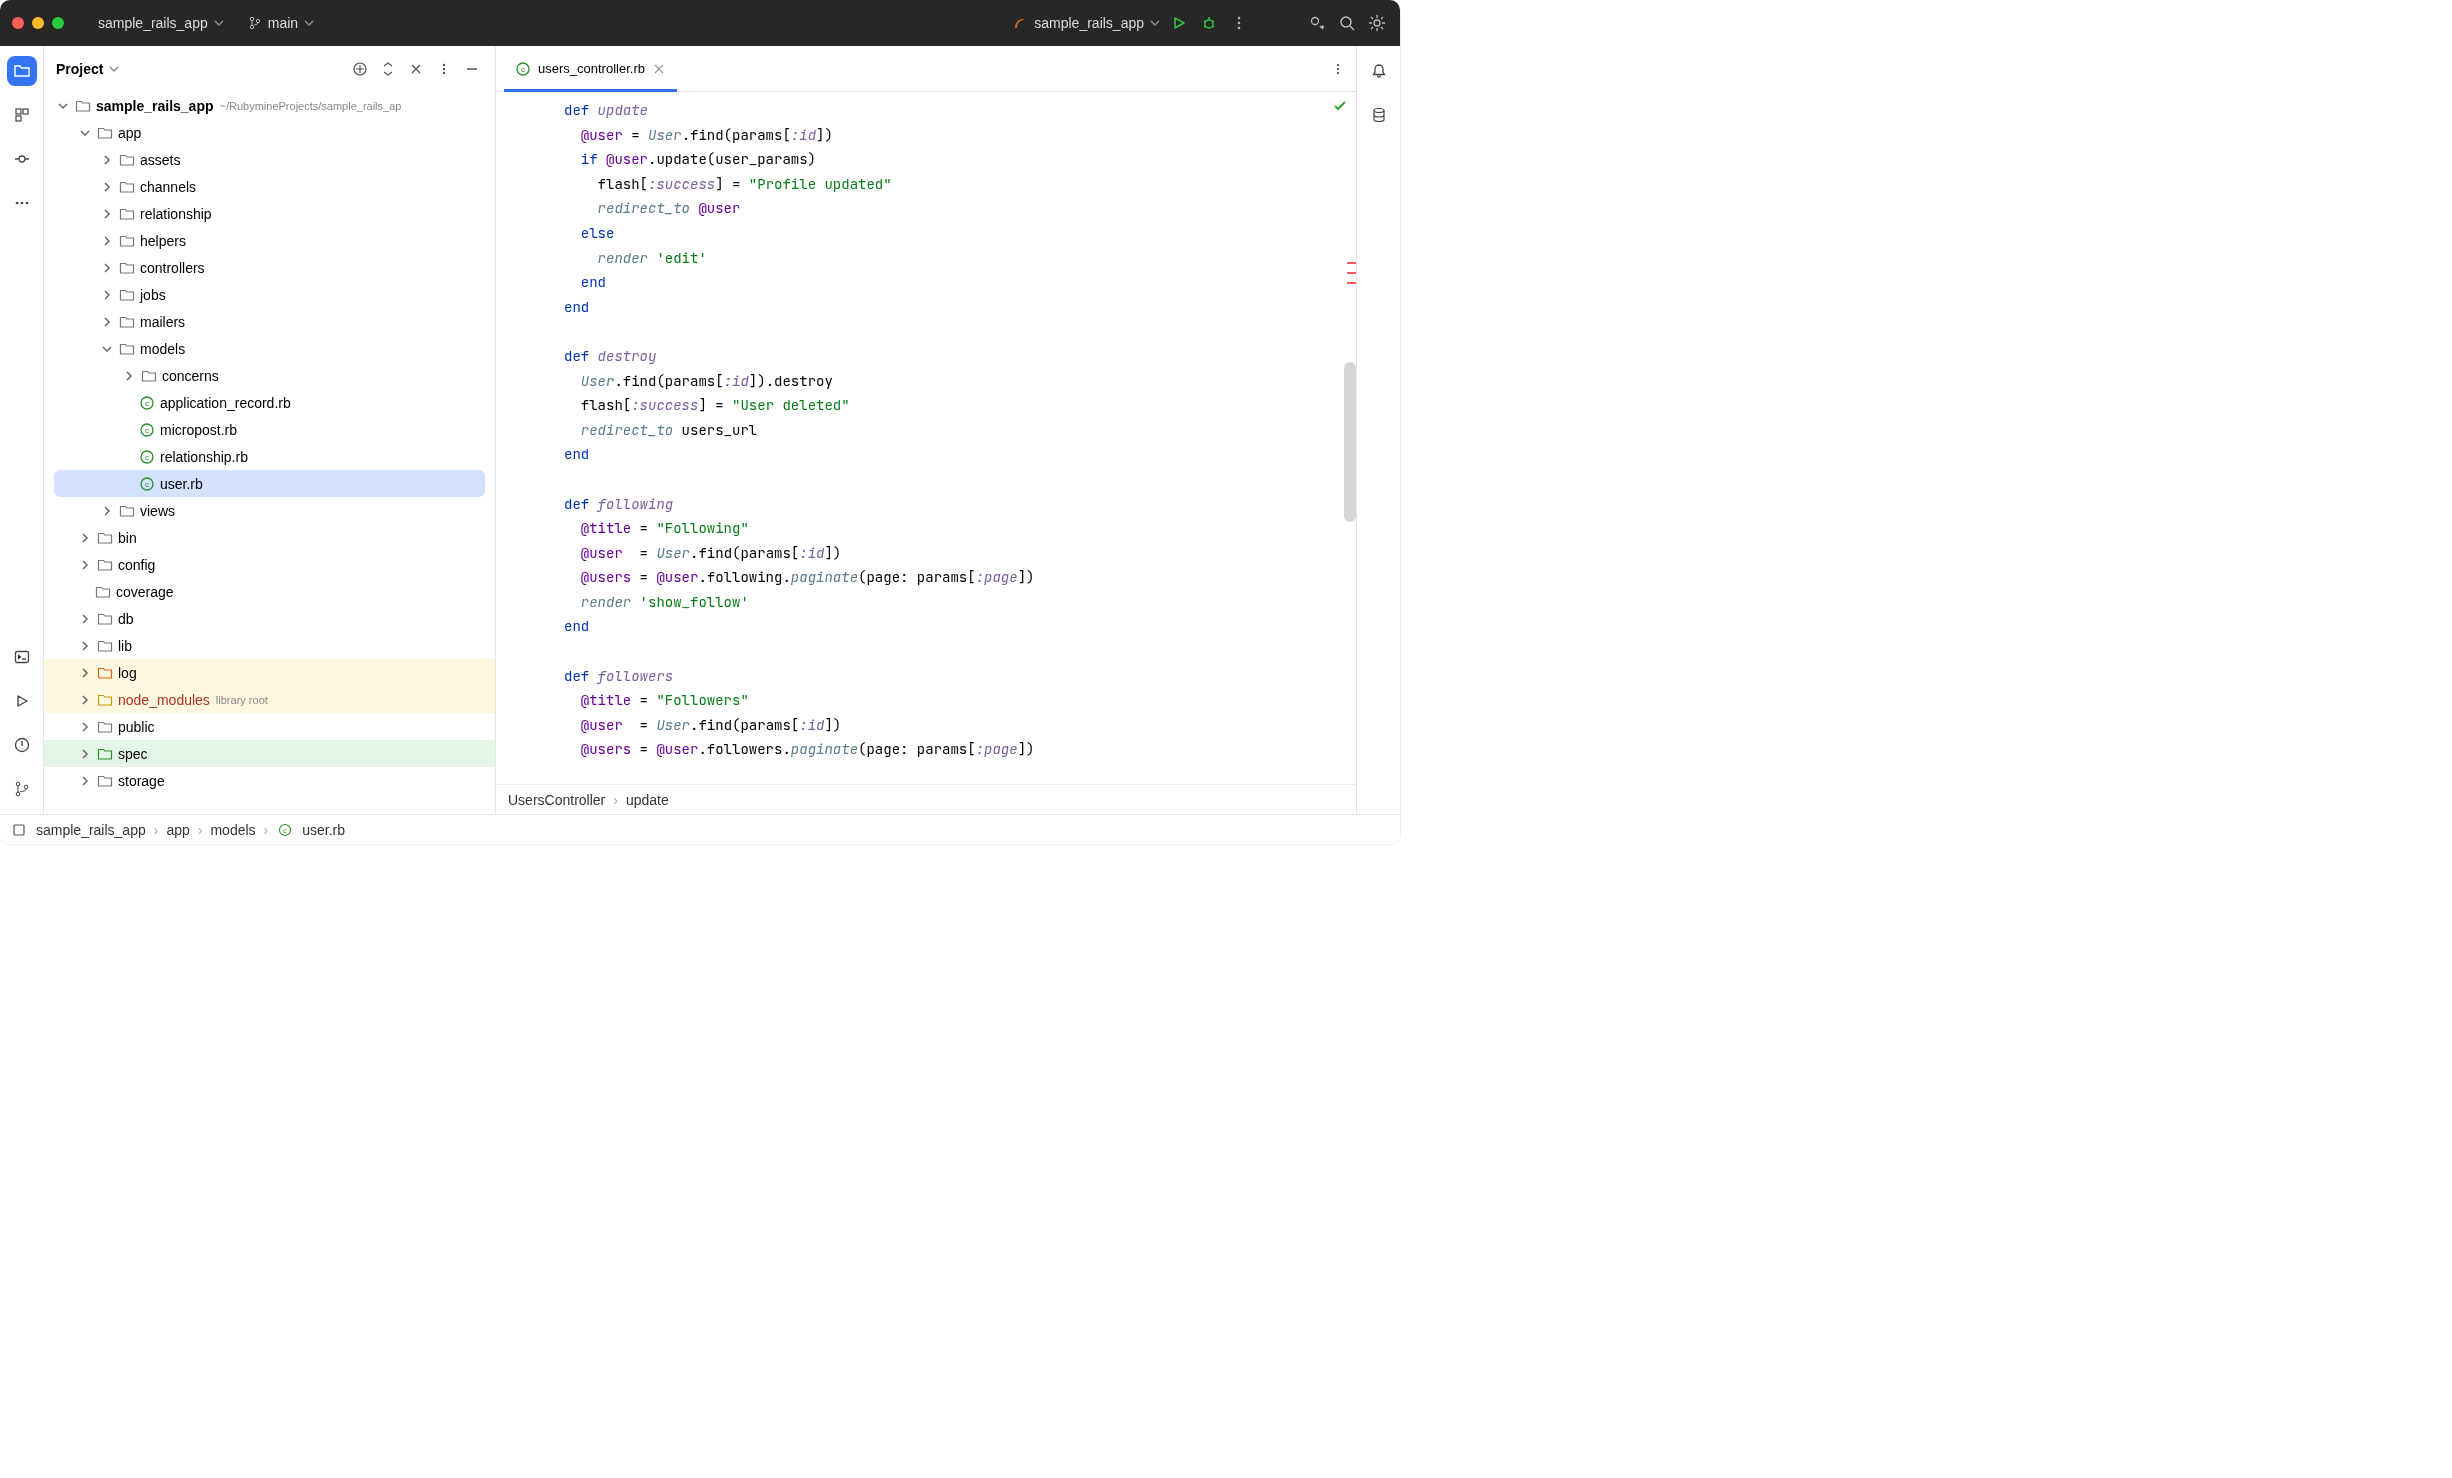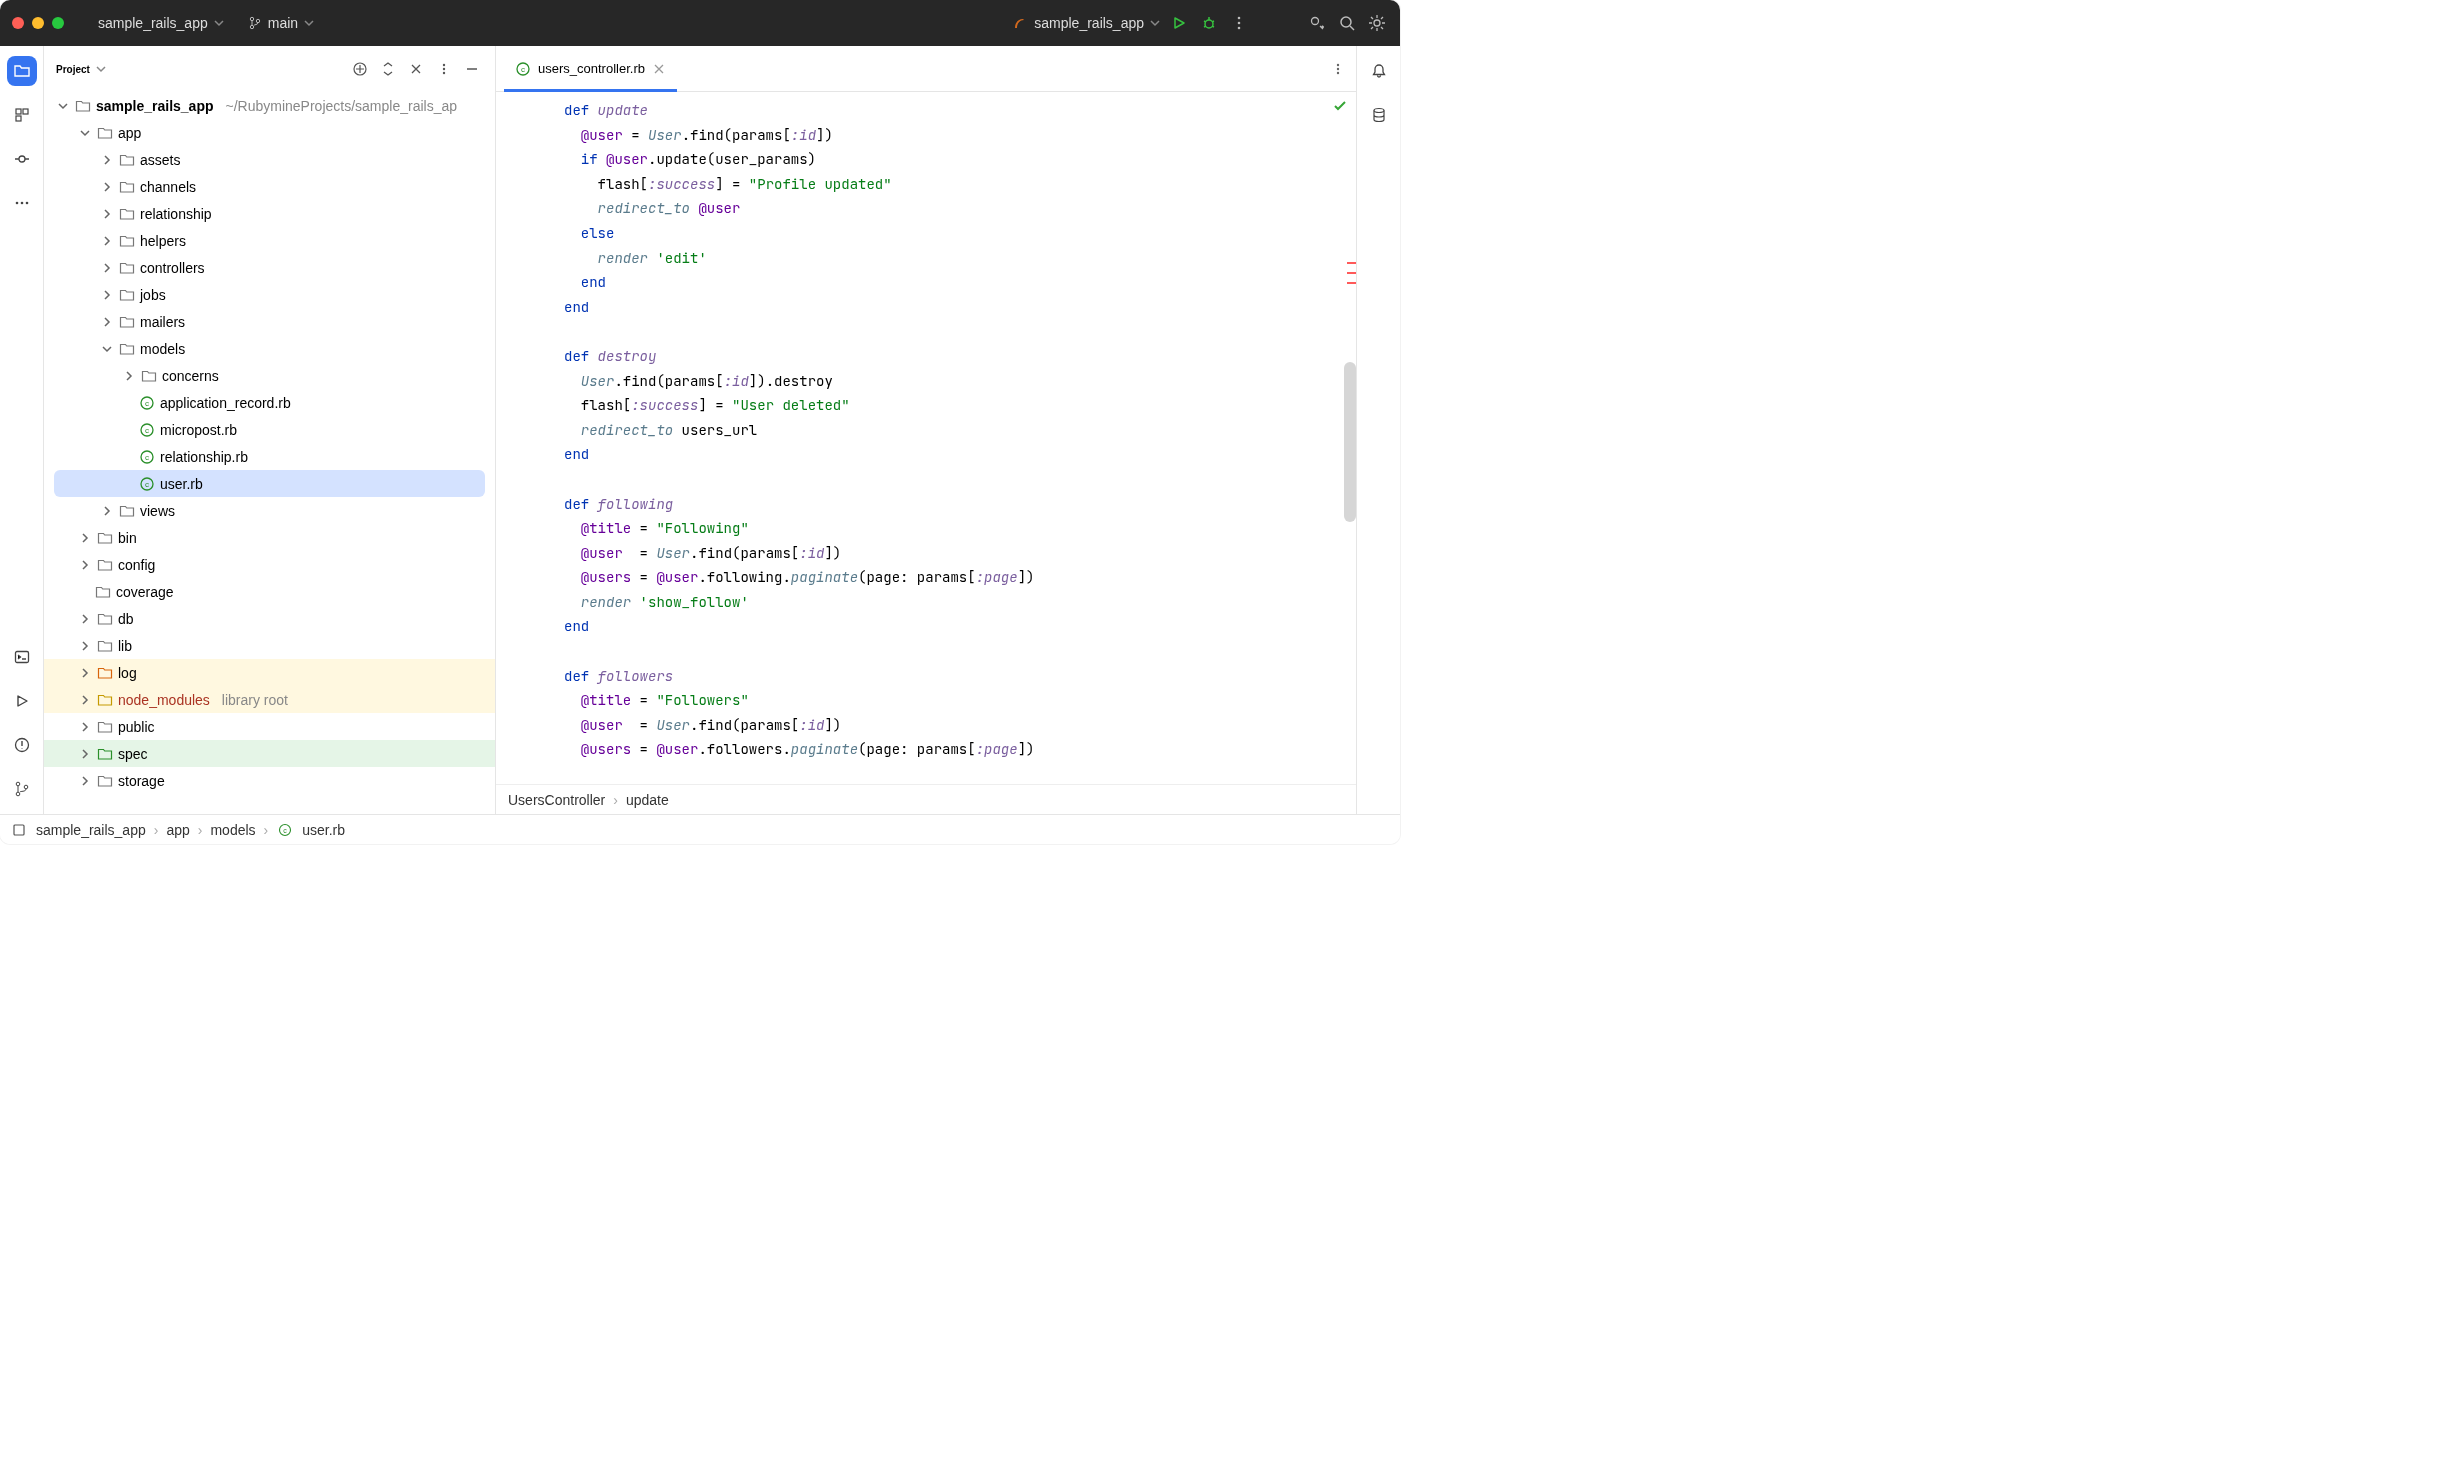--- a/index.html
+++ b/index.html
@@ -80,21 +80,21 @@
       min-height: 0;
     }
     .sidebar-header {
       height: 46px;
       display:flex;
       align-items:center;
       padding: 0 12px;
       gap: 6px;
       border-bottom: 0;
     }
-    .sidebar-title { font-weight: 600; font-size: 10px; }
+    .sidebar-title { font-weight: 600; font-size: 14px; }
     .sidebar-header .chev { color: #888; }
     .sidebar-header .sh-spacer { flex:1; }
     .sidebar-iconbtn { width:22px; height:22px; display:flex; align-items:center; justify-content:center; cursor:pointer; color:#444; }
     .tree {
       flex:1;
       overflow-y: auto;
       overflow-x: hidden;
       padding-right:0;
     }
     .tree-row {
@@ -105,21 +105,21 @@
       cursor: pointer;
       white-space: nowrap;
     }
     .tree-row.selected { background: #d4e2ff; border-radius: 6px; margin: 0 10px; padding-right:10px; }
     .tree-row.highlight-yellow { background: #fff8e0; }
     .tree-row.highlight-green { background: #e5f5e7; }
     .tree-indent { display:inline-block; height:1px; }
     .tree-arrow { width:14px; height:14px; display:inline-flex; align-items:center; justify-content:center; color:#666; }
     .tree-icon { width:18px; height:18px; display:inline-flex; align-items:center; justify-content:center; }
     .tree-label { font-size: 14px; }
-    .tree-sublabel { font-size: 14px; color:#888; margin-left: 8px; overflow:hidden; text-overflow:ellipsis; }
+    .tree-sublabel { font-size: 11px; color:#888; margin-left: 2px; overflow:hidden; text-overflow:ellipsis; }
     .editor-area {
       flex:1;
       display:flex;
       flex-direction:column;
       min-width: 0;
     }
     .editor-tabs {
       height: 46px;
       display:flex;
       align-items:center;

